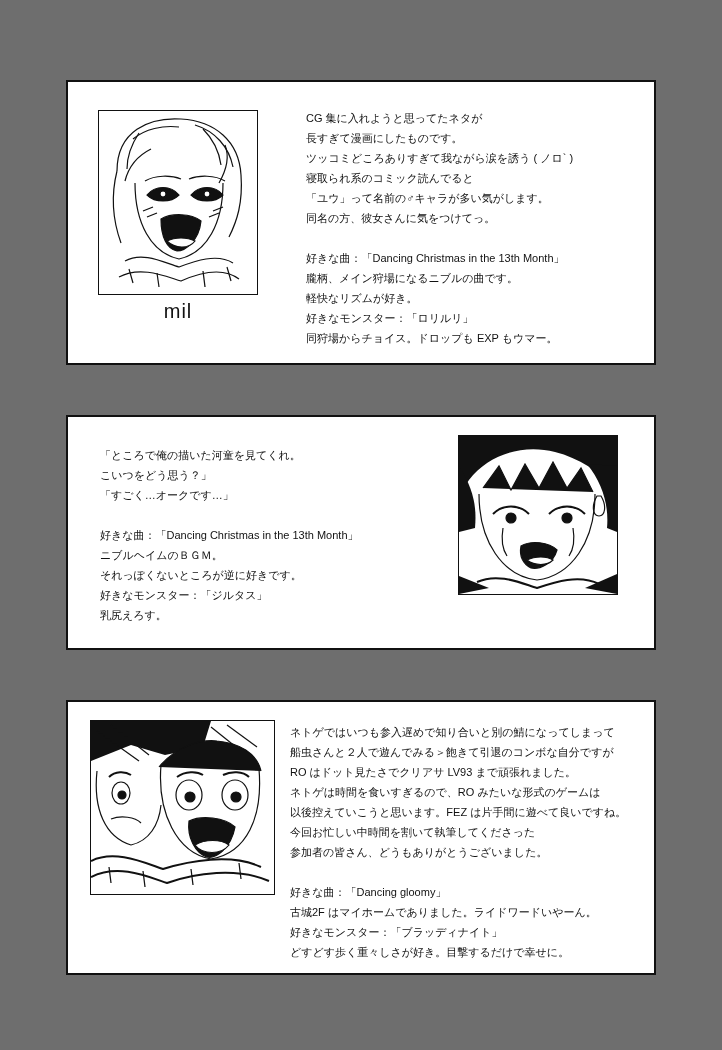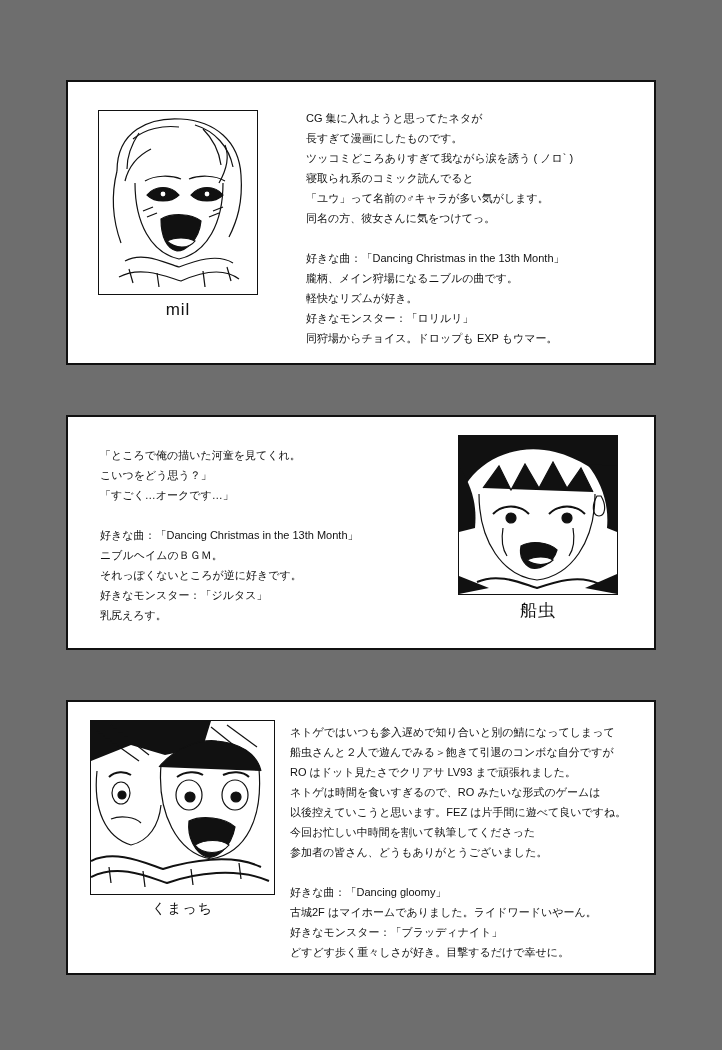--- a/index.html
+++ b/index.html
@@ -45,21 +45,21 @@
     border: 1px solid #111111;
     box-sizing: border-box;
     overflow: hidden;
     background: #ffffff;
   }
   .portrait svg { display: block; }
 
   .caption {
     position: absolute;
     text-align: center;
-    font-size: 17px;
+    font-size: 20px;
     color: #111111;
     letter-spacing: 1px;
     white-space: nowrap;
   }
 
   .textblock {
     position: absolute;
     font-size: 11px;
     line-height: 20px;
     color: #111111;
@@ -175,21 +175,20 @@
             <path d="M68 124 C76 120 88 120 94 124 C88 130 76 130 68 124 Z" fill="#fff"></path>
 
             <path d="M138 60 C132 70 134 80 140 80 C146 80 148 70 142 60 Z"></path>
 
             <path d="M18 146 C40 136 64 148 78 152 C96 146 120 138 140 148" stroke-width="2"></path>
           </g>
           <path d="M0 140 L30 152 L0 158 Z" fill="#111"></path>
           <path d="M158 138 L126 152 L158 158 Z" fill="#111"></path>
         </svg>
       </div>
-      <div class="caption" id="p2-caption">船虫</div>
       <div class="textblock" id="p2-text">「ところで俺の描いた河童を見てくれ。
 こいつをどう思う？」
 「すごく…オークです…」
 
 好きな曲：「Dancing Christmas in the 13th Month」
 ニブルヘイムのＢＧＭ。
 それっぽくないところが逆に好きです。
 好きなモンスター：「ジルタス」
 乳尻えろす。</div>
     </div>
@@ -231,21 +230,20 @@
 
             <path d="M0 140 C24 128 54 142 72 148 C98 140 140 132 170 146" stroke-width="2"></path>
             <path d="M0 156 C28 142 58 156 76 162 C104 152 146 146 178 160" stroke-width="2"></path>
             <path d="M18 146 L20 162"></path>
             <path d="M52 150 L54 166"></path>
             <path d="M100 148 L102 164"></path>
             <path d="M148 142 L150 158"></path>
           </g>
         </svg>
       </div>
-      <div class="caption cap-small" id="p3-caption">くまっち</div>
       <div class="textblock" id="p3-text">ネトゲではいつも参入遅めで知り合いと別の鯖になってしまって
 船虫さんと２人で遊んでみる＞飽きて引退のコンボな自分ですが
 RO はドット見たさでクリアサ LV93 まで頑張れました。
 ネトゲは時間を食いすぎるので、RO みたいな形式のゲームは
 以後控えていこうと思います。FEZ は片手間に遊べて良いですね。
 今回お忙しい中時間を割いて執筆してくださった
 参加者の皆さん、どうもありがとうございました。
 
 好きな曲：「Dancing gloomy」
 古城2F はマイホームでありました。ライドワードいやーん。

